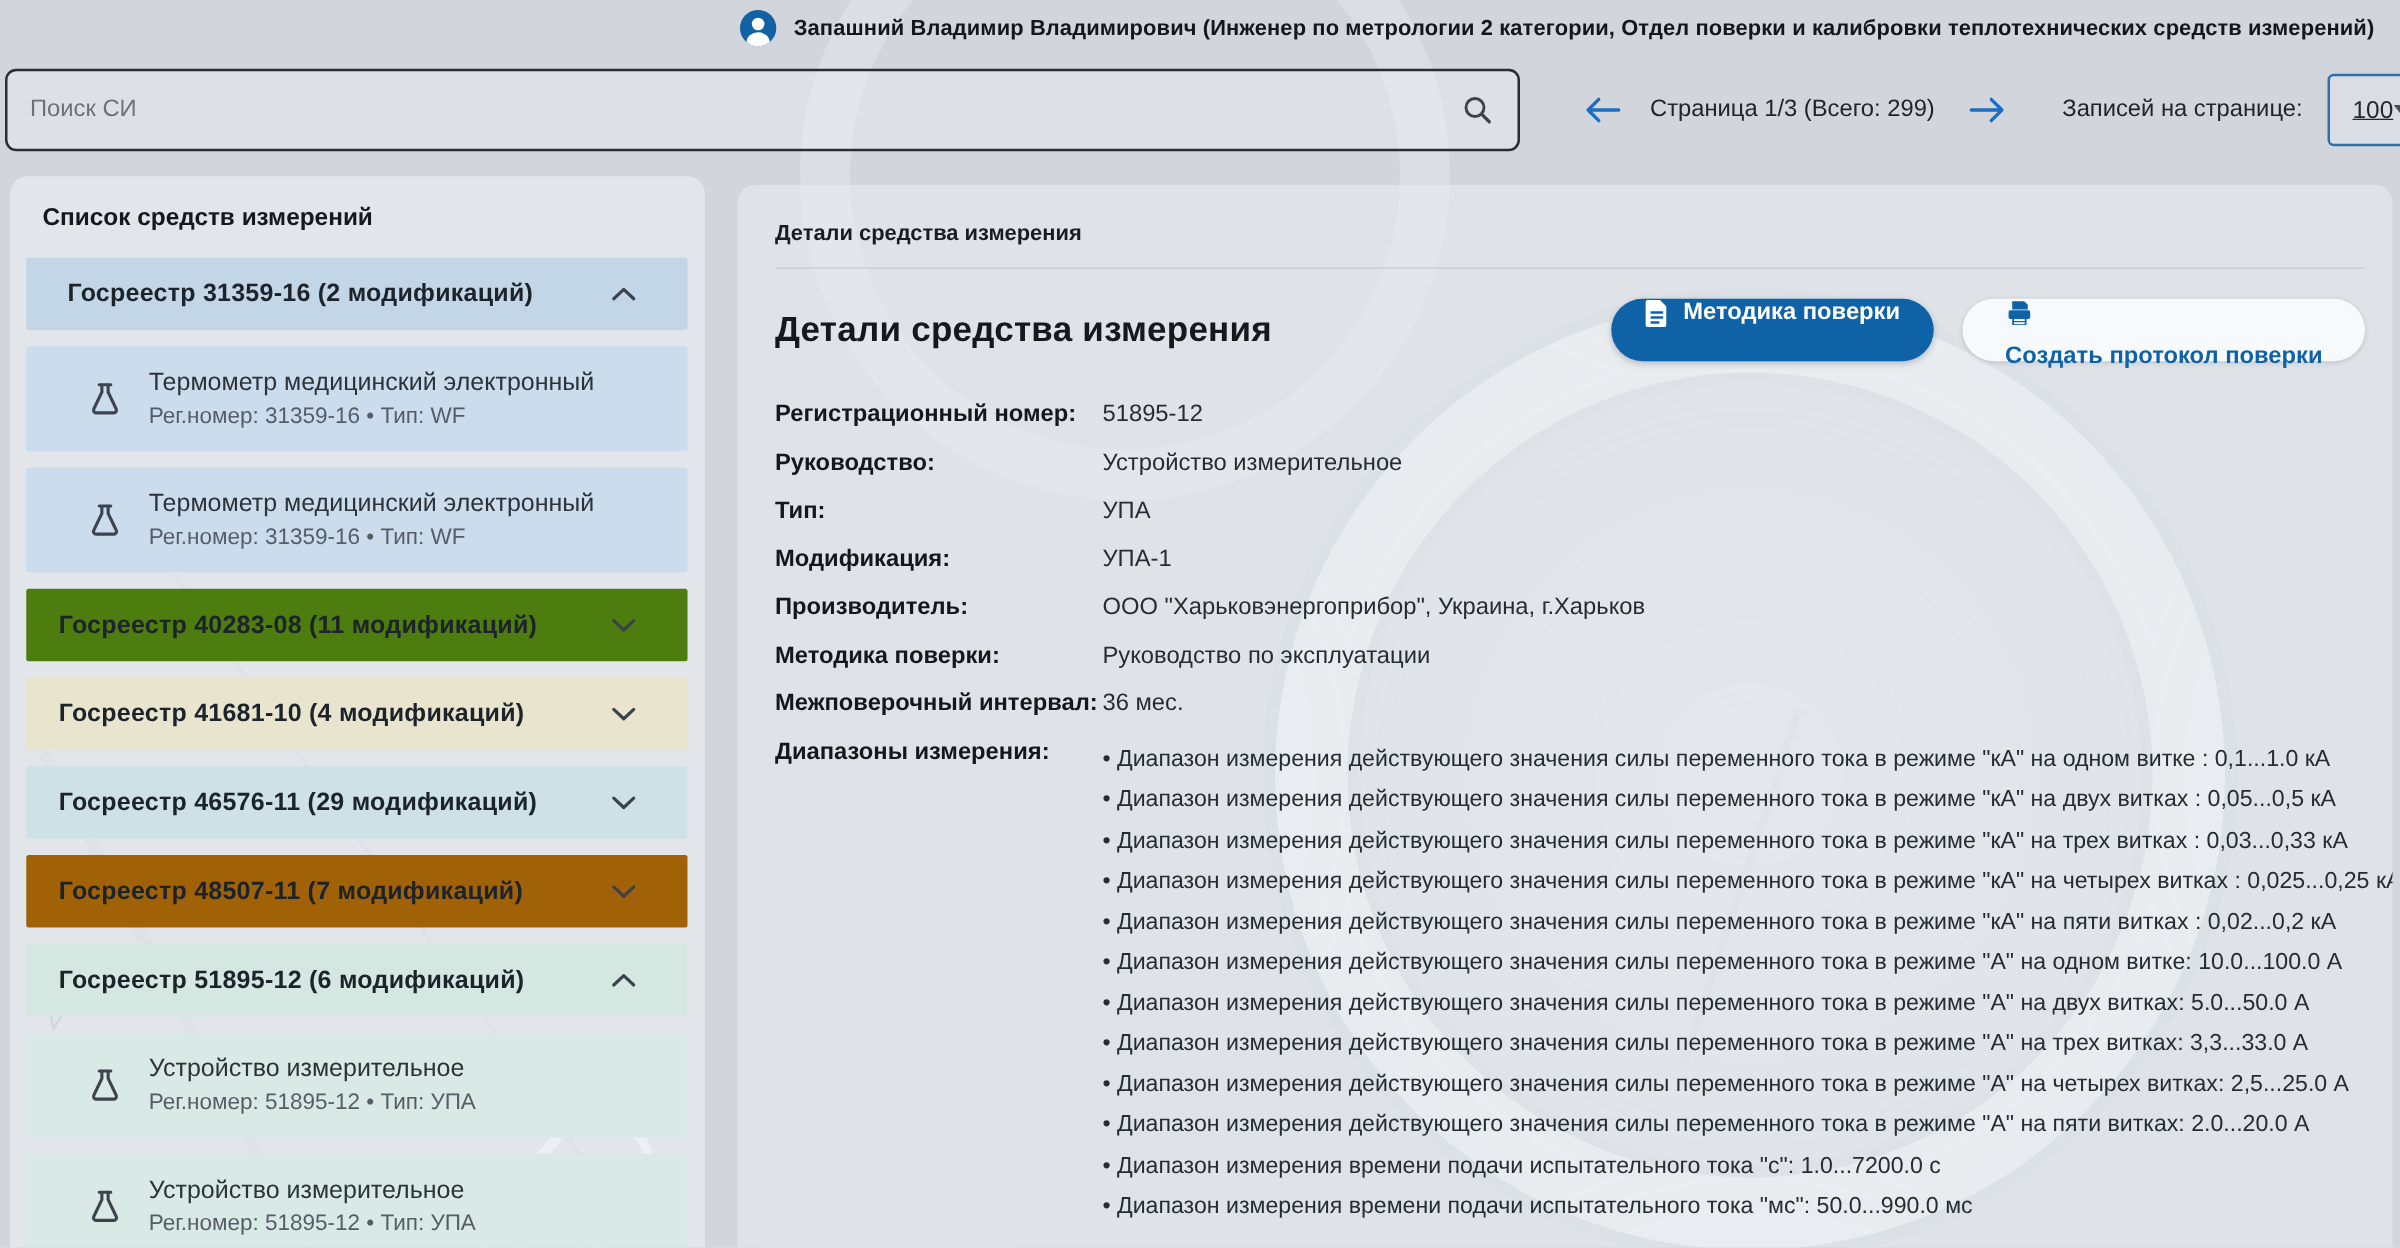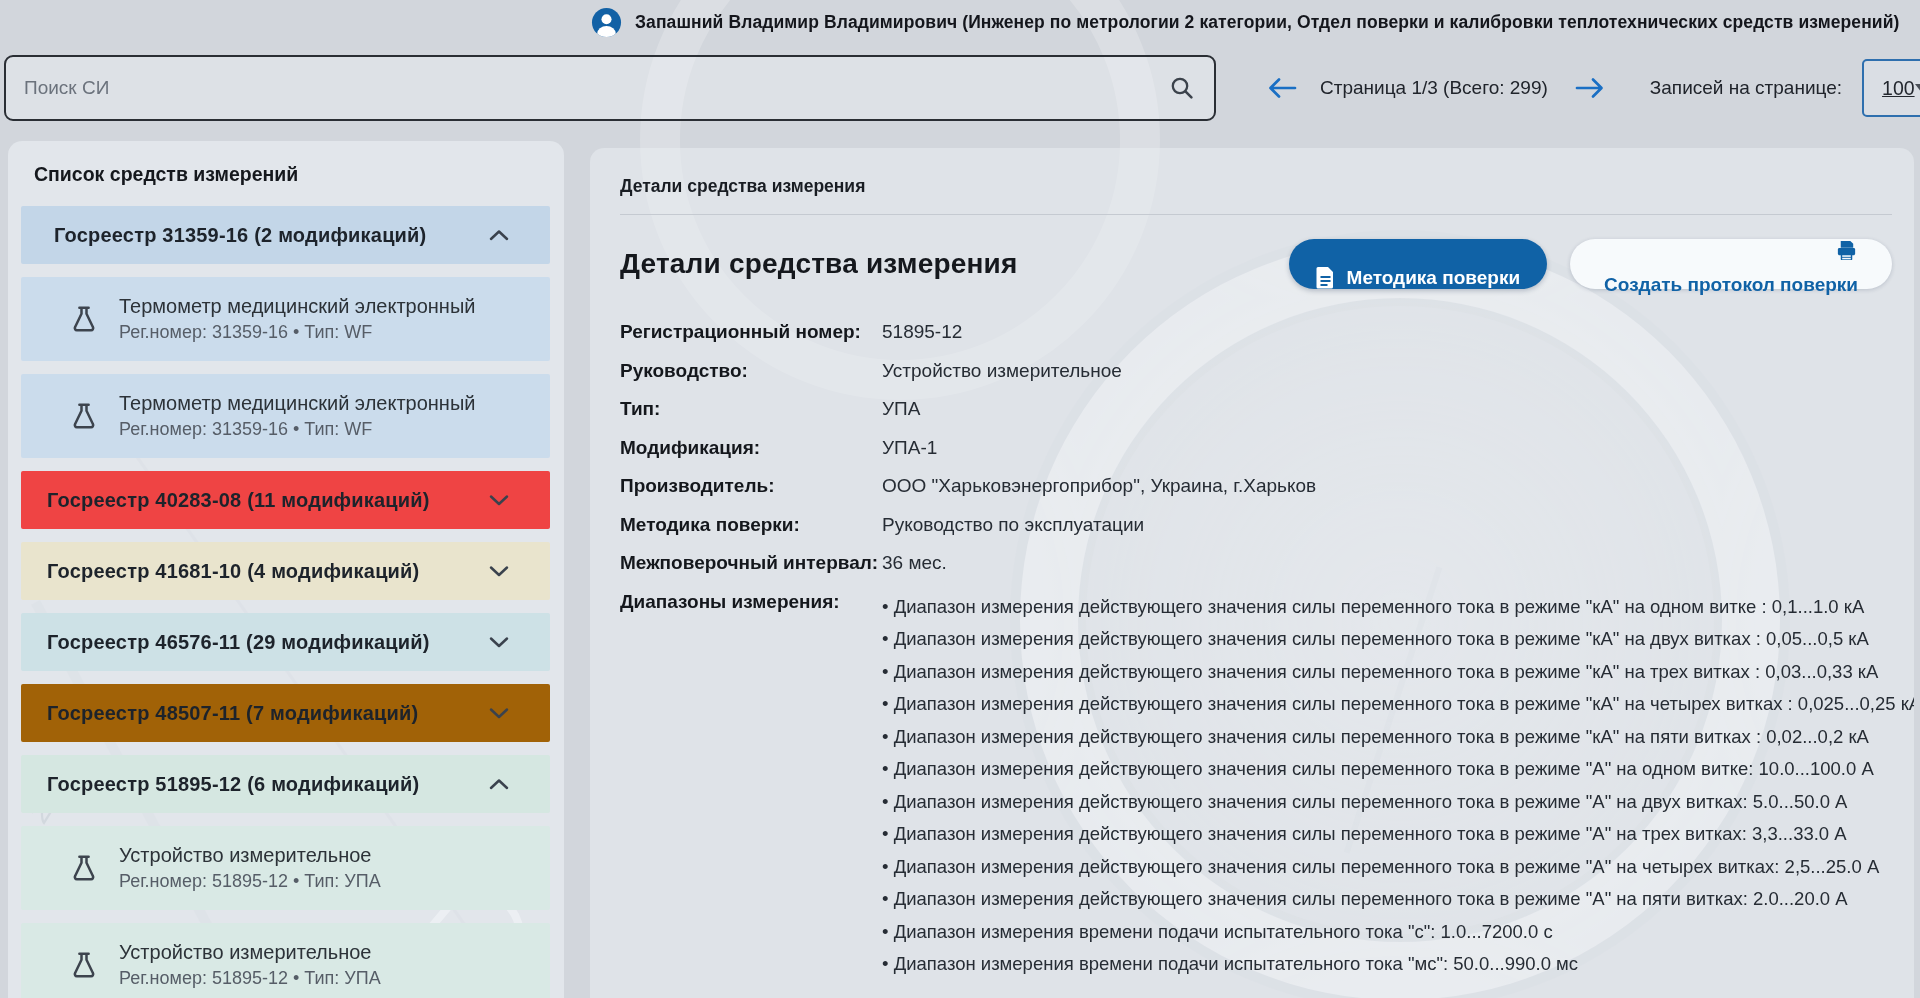--- a/index.html
+++ b/index.html
@@ -105,21 +105,21 @@
     padding:28px 22px 0 30px;
     overflow:hidden;
   }
   .crumb { font-size:17.5px; font-weight:bold; color:#191d23; }
   .divider { height:1px; background:#c5cad1; margin:17px 0 0 0; }
   .title-row { display:flex; align-items:center; margin-top:24px; }
   .page-title { font-size:28px; font-weight:bold; color:#15181d; letter-spacing:.2px; white-space:nowrap; }
   .actions { margin-left:auto; display:flex; align-items:center; gap:23px; }
   .btn {
     height:50px; border-radius:26px; border:none; cursor:pointer;
-    display:flex; align-items:flex-end; gap:12px; padding:0 27px;
+    display:flex; align-items:flex-start; gap:12px; padding:0 27px;
     font-family:inherit; font-size:19px; font-weight:bold; white-space:nowrap;
   }
   .btn-primary { background:#1062a6; color:#ffffff; box-shadow:0 2px 5px rgba(20,40,70,.25); }
   .btn-light { background:#f7fafc; color:#1062a6; box-shadow:0 1px 4px rgba(20,40,70,.18); padding:0 34px;flex-direction:column; }
 
   .fields { margin-top:32px; }
   .field-row { display:flex; margin-bottom:16.5px; }
   .field-label { width:262px; flex:0 0 262px; font-size:19px; font-weight:bold; color:#14171c; white-space:nowrap; }
   .field-value { font-size:19px; color:#262c34; white-space:nowrap; }
   .ranges-row { display:flex; margin-top:2px; }
@@ -226,21 +226,21 @@
         <svg width="30" height="30" viewBox="0 0 24 24" fill="none" stroke="#3d444e" stroke-width="2" stroke-linecap="round" stroke-linejoin="round">
           <path d="M8.3 3h7.4 M10 3v4.8L4.9 18.4A1.7 1.7 0 0 0 6.5 21h11a1.7 1.7 0 0 0 1.6-2.6L14 7.8V3"></path>
         </svg>
       </span>
       <span class="item-text">
         <span class="item-title">Термометр медицинский электронный</span>
         <span class="item-sub">Рег.номер: 31359-16 • Тип: WF</span>
       </span>
     </div>
 
-    <div class="group-row" style="background: #ef4444;">
+    <div class="group-row" style="background: #4d7c0f;">
       <span class="g-label">Госреестр 40283-08 (11 модификаций)</span>
       <span class="icon-flex">
         <svg width="22" height="14" viewBox="0 0 22 14" fill="none">
             <path d="M3 3.5 L11 11 L19 3.5" stroke="#3a424d" stroke-width="2.5" stroke-linecap="round" stroke-linejoin="round"></path>
           </svg>
       </span>
     </div>
 
     <div class="group-row" style="background: rgb(233, 228, 205);">
       <span class="g-label">Госреестр 41681-10 (4 модификаций)</span>

